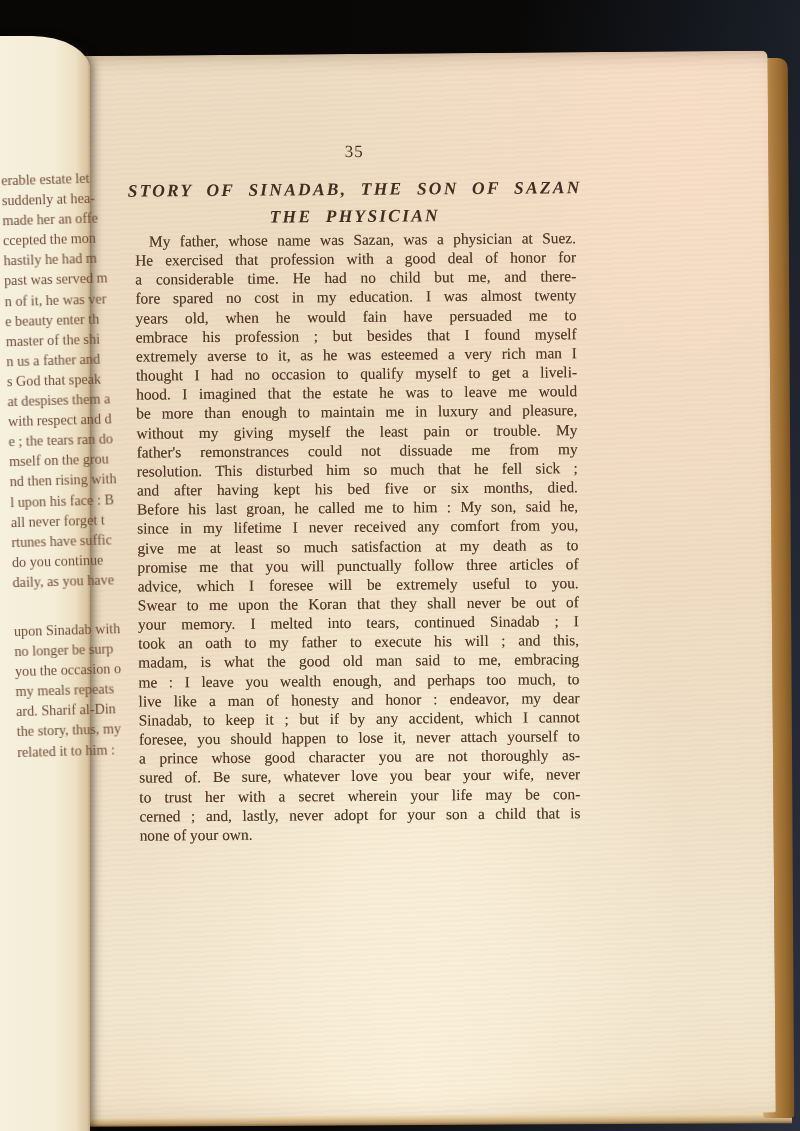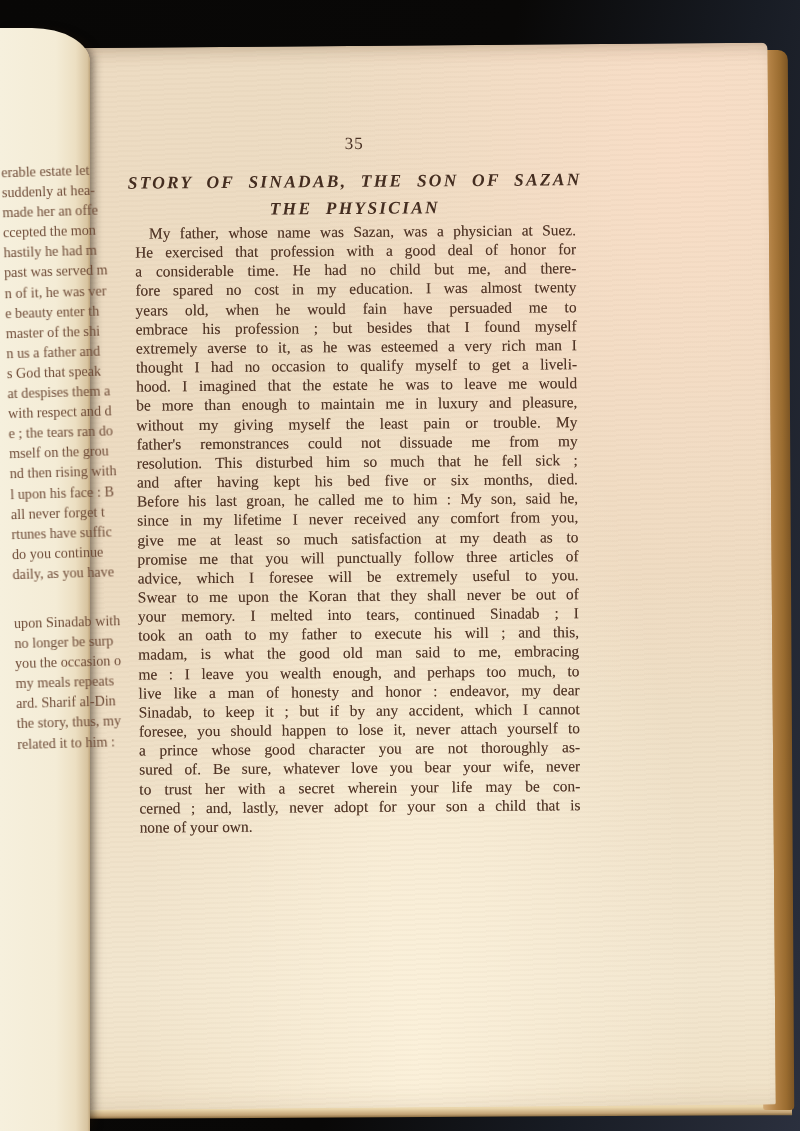--- a/index.html
+++ b/index.html
@@ -1,21 +1,21 @@
 <!DOCTYPE html>
 <html><head>
 <meta charset="utf-8">
 <style>
   html,body{margin:0;padding:0;}
   body{
     width:800px;height:1131px;overflow:hidden;position:relative;
     font-family:"Liberation Serif", serif;
     background:linear-gradient(100deg,#080706 0%,#090807 52%,#181c24 76%,#2b303e 100%);
   }
-  .stage{position:absolute;inset:0;}
+  .stage{position:absolute;inset:0;margin-top:8px;}
 
   
   .bottom-edge{
     position:absolute;left:76px;top:1098px;width:716px;height:19px;
     background:linear-gradient(180deg,#f3e4c2 0%,#e9d5ab 55%,#c2a376 85%,#8a6d42 100%);
     transform:rotate(-0.3deg);
   }
 
   
   .fore-edge{

